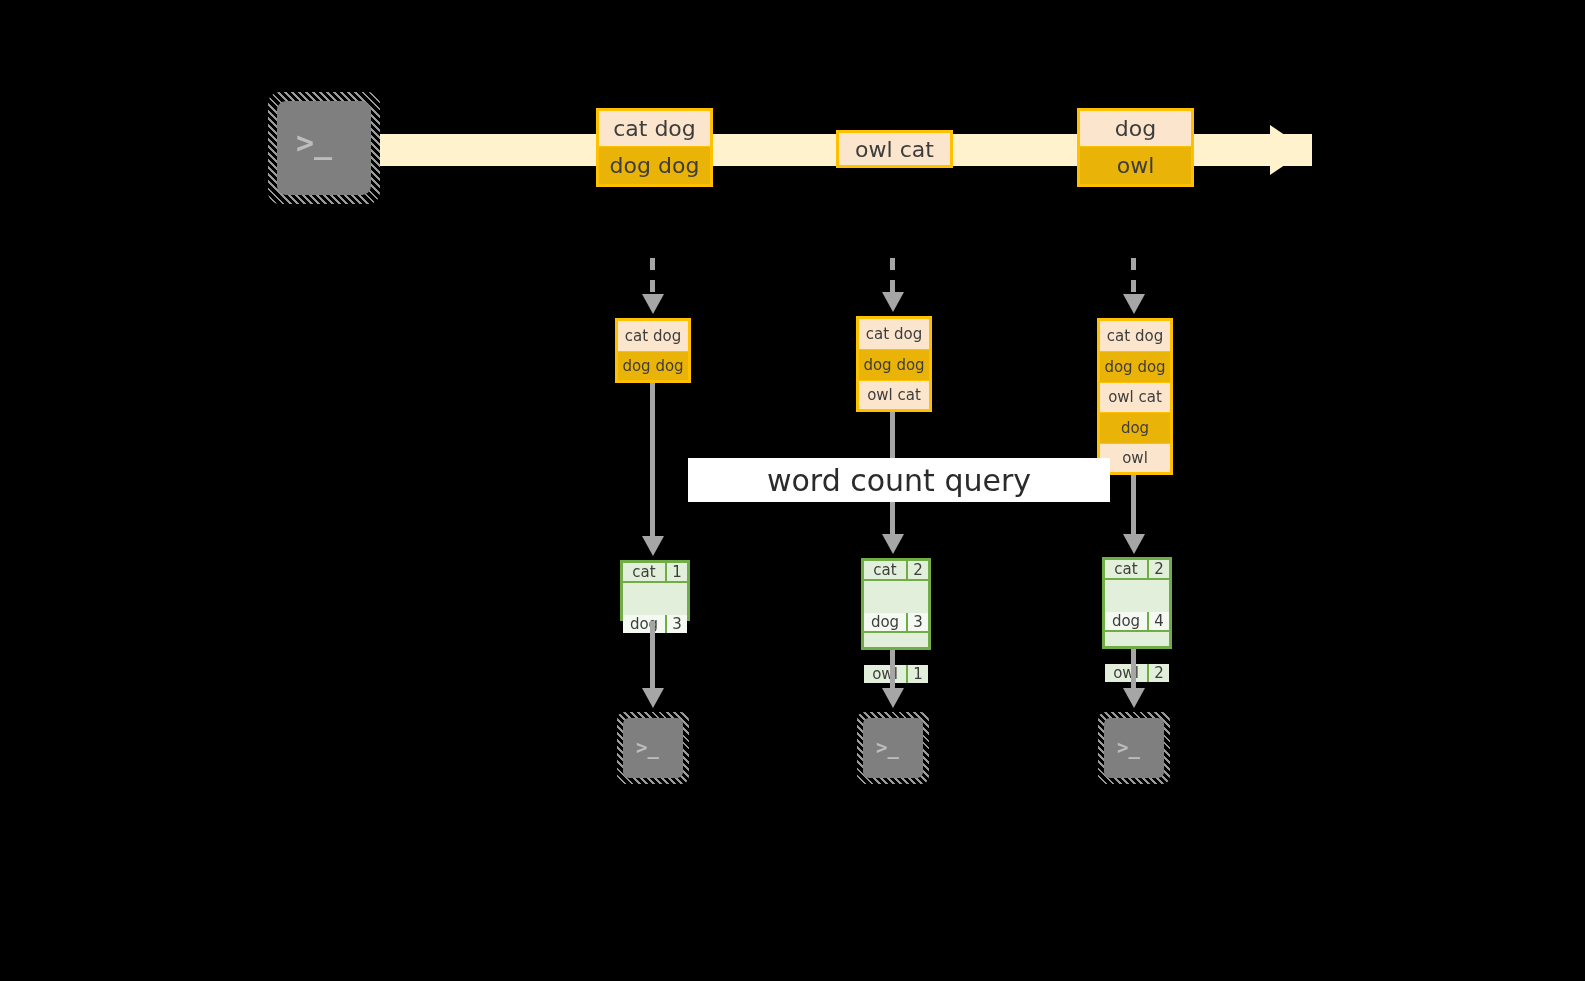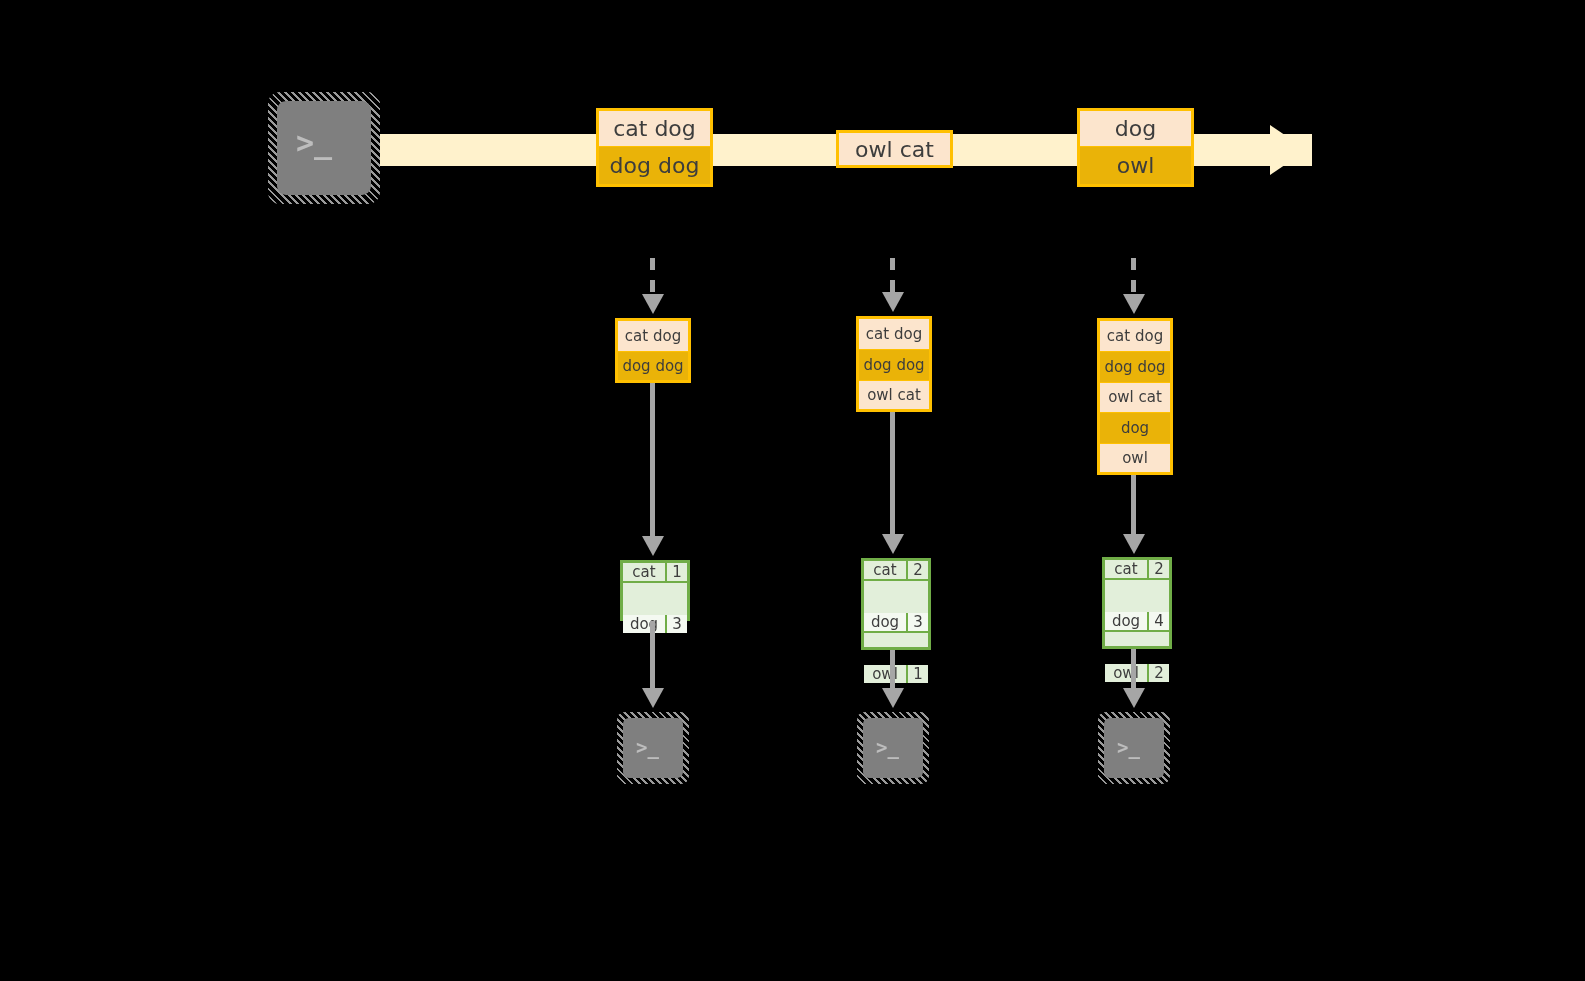--- a/index.html
+++ b/index.html
@@ -222,14 +222,15 @@
 
   <div class="vline" style="left:1131px;top:649px;width:5px;height:42px;"></div>
   <div class="vhead" style="left:1123px;top:688px;"></div>
 
   <div class="abs" style="left:1098px;top:712px;width:72px;height:72px;">
     <div class="term-hatch" style="border-radius:8px;"></div>
     <div class="term-body" style="left:6px;top:6px;right:6px;bottom:6px;border-radius:6px;"></div>
     <div class="term-glyph" style="left:19px;top:26px;font-size:19px;">&gt;_</div>
   </div>
 
+  <div class="querylabel" style="left:688px;top:458px;width:422px;height:44px;font-size:30px;">word count query</div>
 
 </div>
 
 </body></html>

